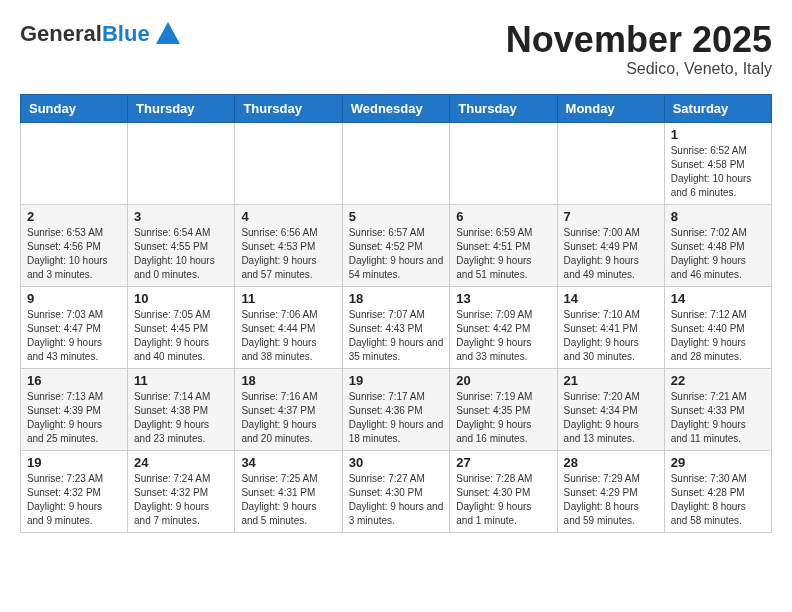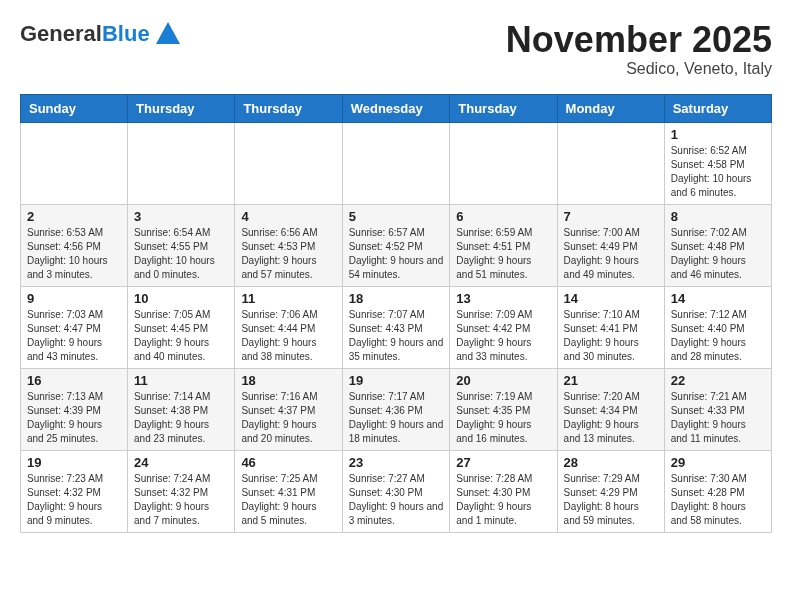--- a/index.html
+++ b/index.html
@@ -225,25 +225,25 @@
       <tr>
         <td>
           <span class="day-number">19</span>
           <div class="cell-content">Sunrise: 7:23 AM<br>Sunset: 4:32 PM<br>Daylight: 9 hours and 9 minutes.</div>
         </td>
         <td>
           <span class="day-number">24</span>
           <div class="cell-content">Sunrise: 7:24 AM<br>Sunset: 4:32 PM<br>Daylight: 9 hours and 7 minutes.</div>
         </td>
         <td>
-          <span class="day-number">46</span>
+          <span class="day-number">34</span>
           <div class="cell-content">Sunrise: 7:25 AM<br>Sunset: 4:31 PM<br>Daylight: 9 hours and 5 minutes.</div>
         </td>
         <td>
-          <span class="day-number">23</span>
+          <span class="day-number">30</span>
           <div class="cell-content">Sunrise: 7:27 AM<br>Sunset: 4:30 PM<br>Daylight: 9 hours and 3 minutes.</div>
         </td>
         <td>
           <span class="day-number">27</span>
           <div class="cell-content">Sunrise: 7:28 AM<br>Sunset: 4:30 PM<br>Daylight: 9 hours and 1 minute.</div>
         </td>
         <td>
           <span class="day-number">28</span>
           <div class="cell-content">Sunrise: 7:29 AM<br>Sunset: 4:29 PM<br>Daylight: 8 hours and 59 minutes.</div>
         </td>

